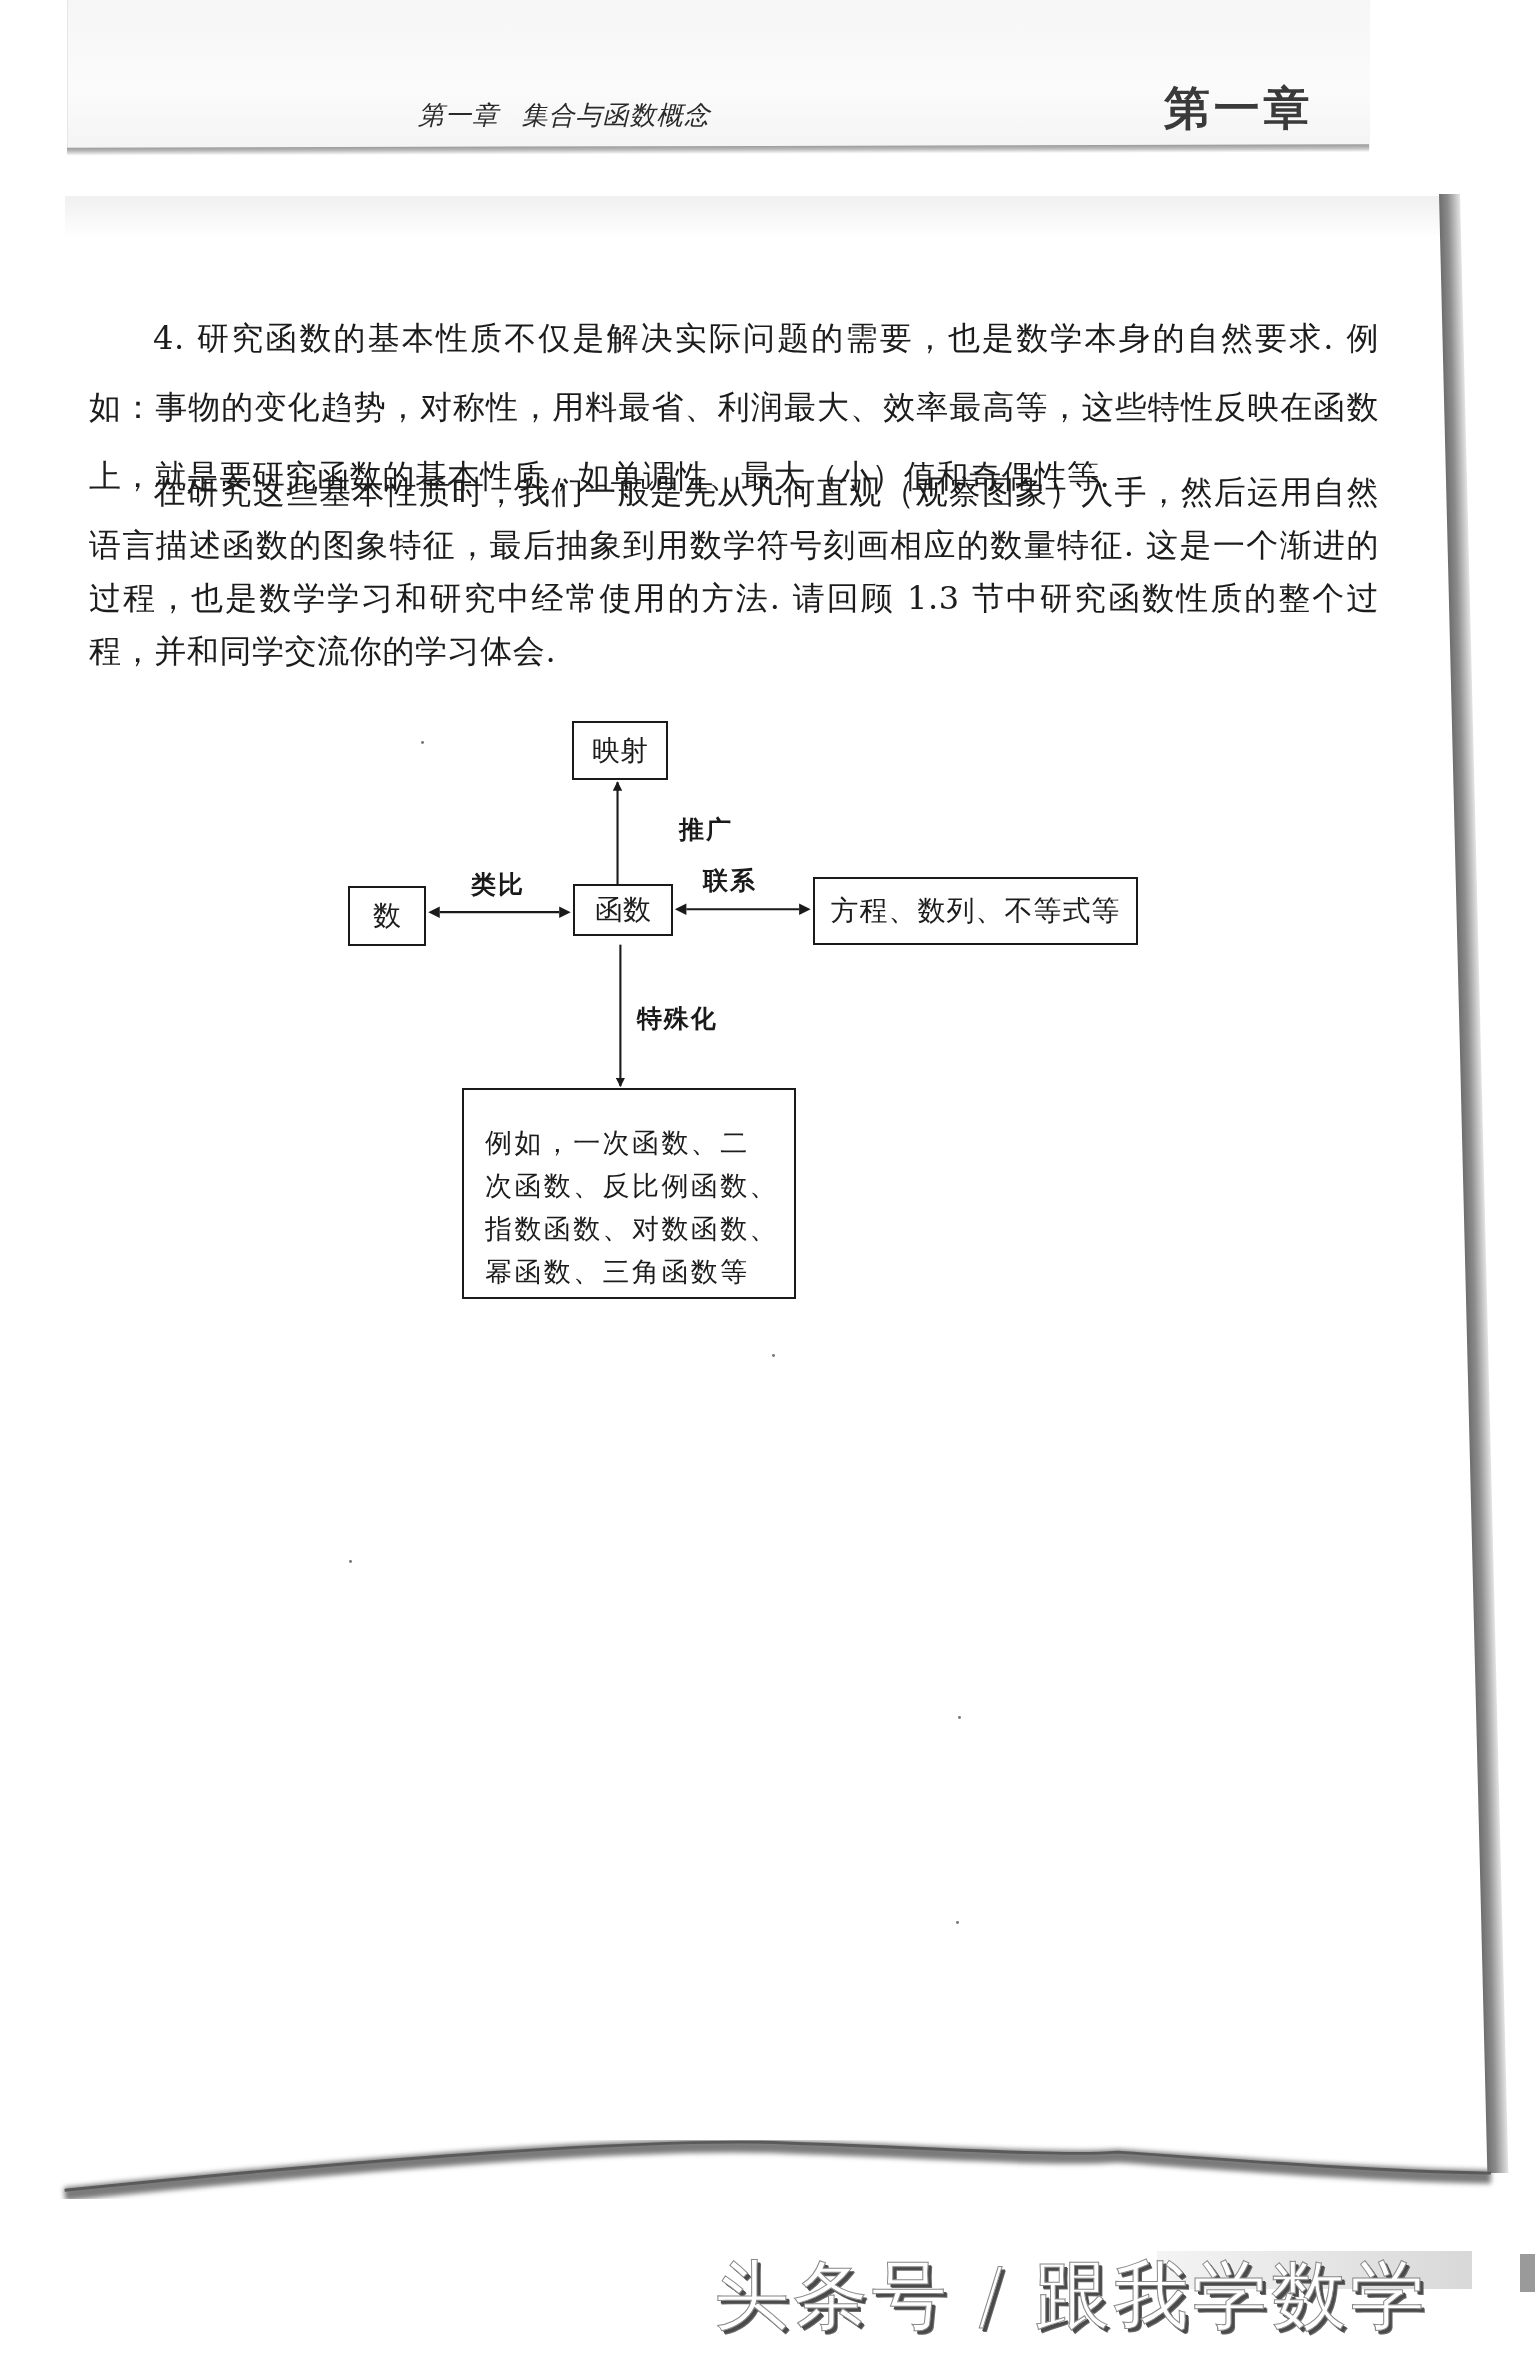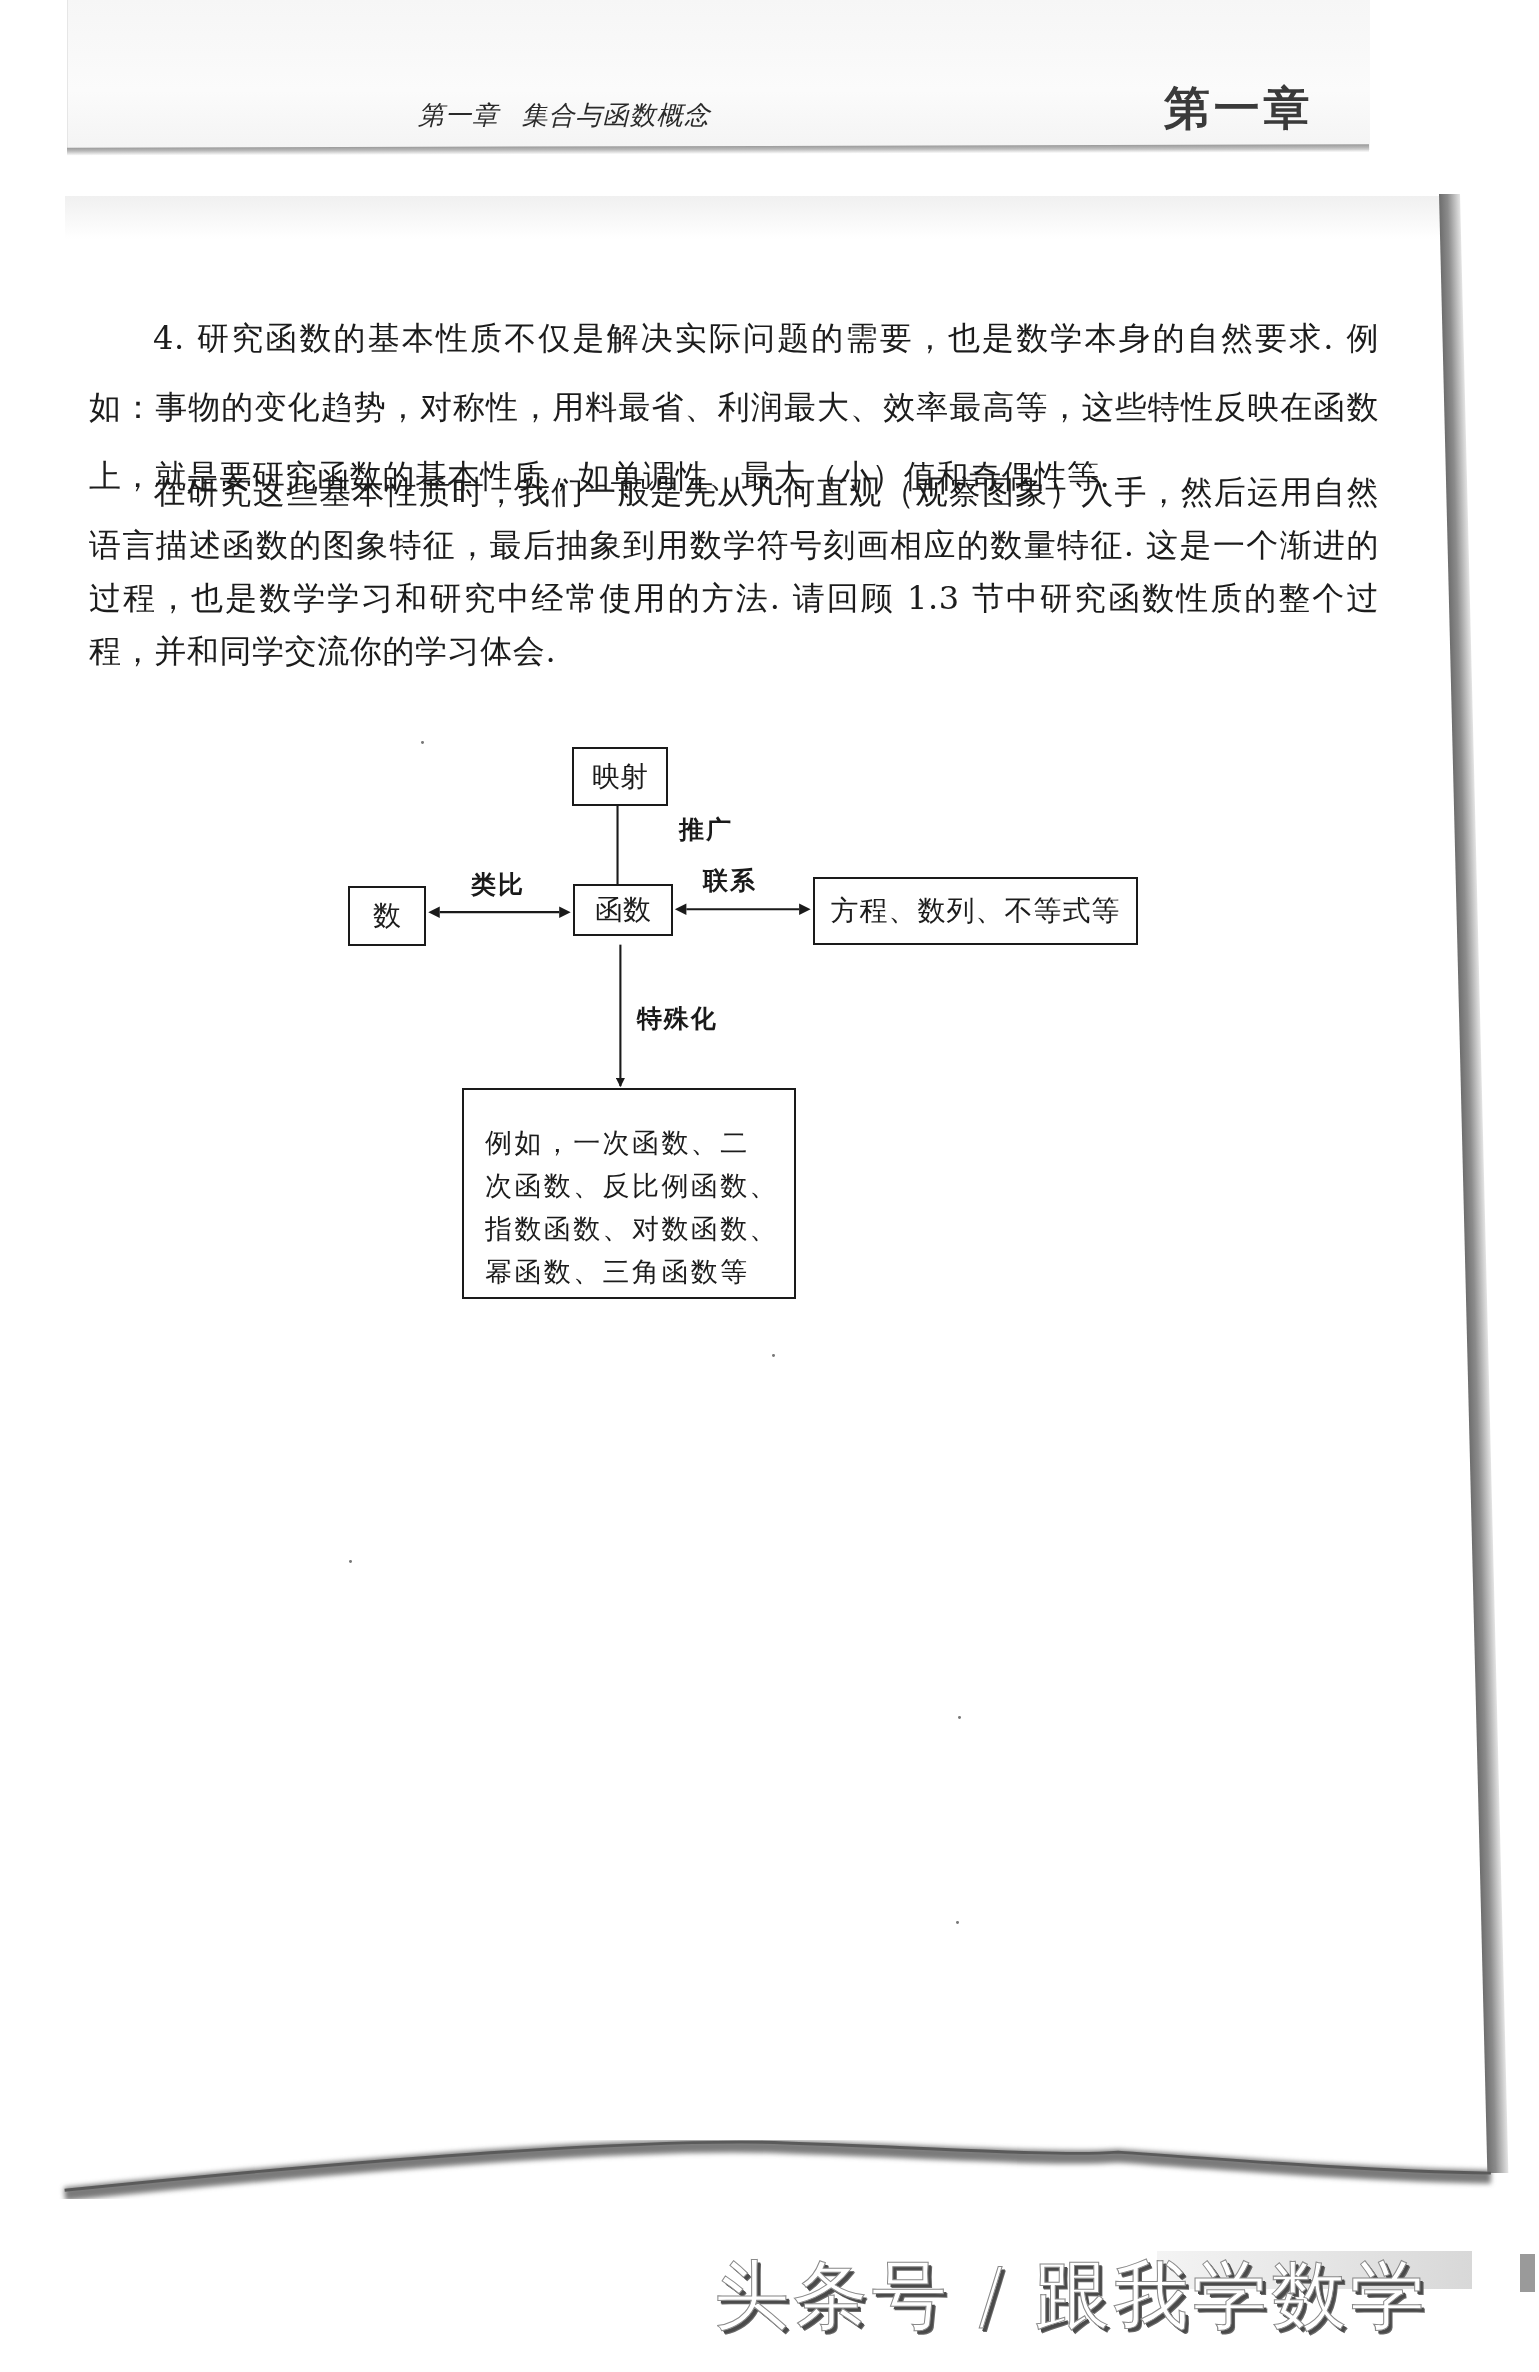--- a/index.html
+++ b/index.html
@@ -58,21 +58,21 @@
   .para .indent { display:inline-block; width:64px; }
   .p1 { top:304px; }
   .p2 { top:466px; line-height:53px; }
 
   
   .node {
     position:absolute; border:2.9px solid #1a1a1a; background:#fff;
     display:flex; align-items:center; justify-content:center;
     font-size:28px; color:#1c1c1c; box-sizing:border-box;
   }
-  .node-mapping  { left:572px; top:721px; width:96px; height:59px;margin-top:26px; }
+  .node-mapping  { left:572px; top:721px; width:96px; height:59px; }
   .node-number   { left:348px; top:886px; width:78px;  height:60px; }
   .node-function { left:573px; top:884px; width:100px; height:52px; }
   .node-equations{ left:813px; top:877px; width:325px; height:68px; font-size:28px; letter-spacing:1px; }
   .node-examples {
     left:462px; top:1088px; width:334px; height:211px;
     display:block; padding:31px 0 0 21px; font-size:27px; line-height:43px; letter-spacing:2.4px;
   }
   .node-examples span { display:block; white-space:nowrap; }
 
   .edge-label {

